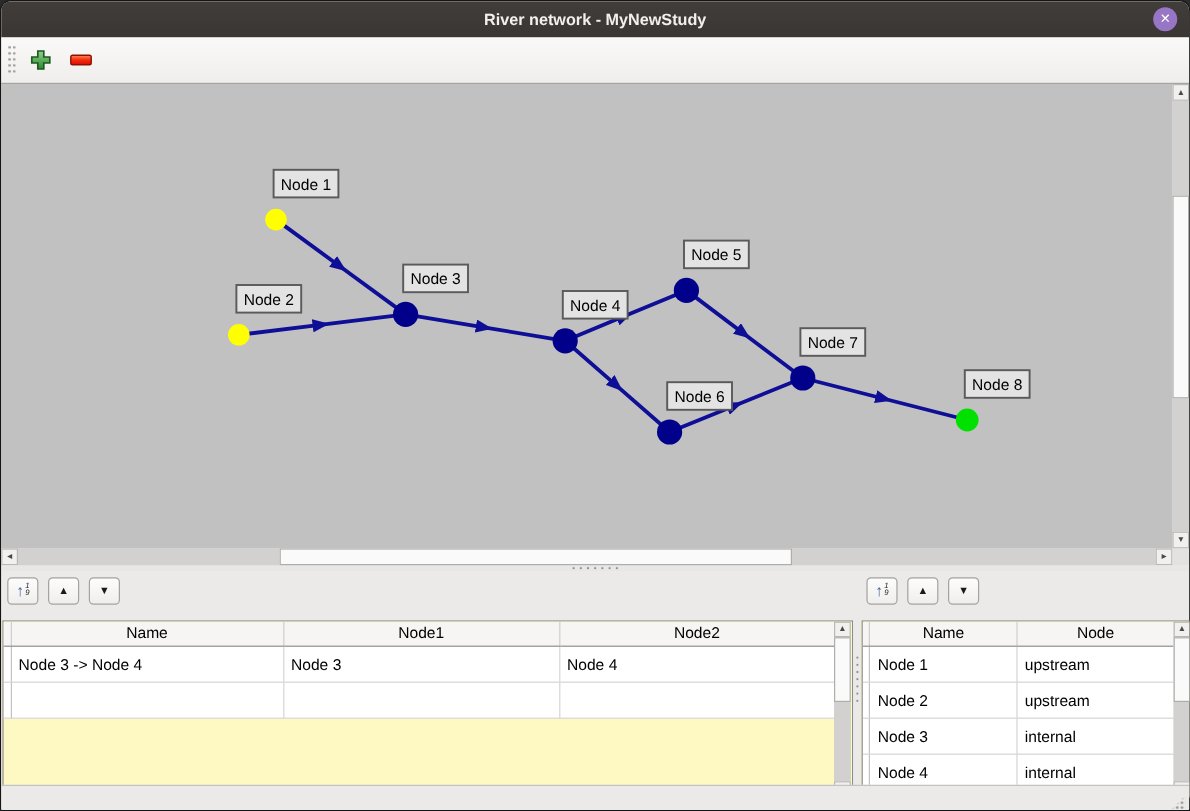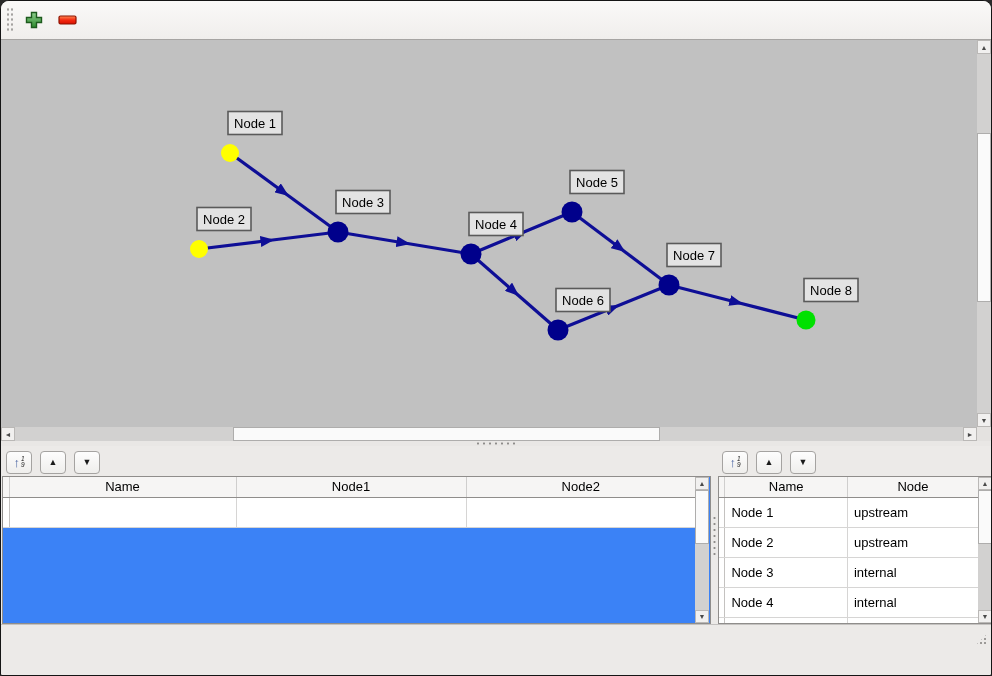--- a/index.html
+++ b/index.html
@@ -53,21 +53,21 @@
   .panel-right{flex:0 0 276px;width:276px;}
   .panel-toolbar{height:26px;flex:0 0 26px;display:flex;align-items:center;padding:3px 0 1px 5px;gap:8px;}
   .mini-btn{width:26px;height:23px;box-sizing:border-box;background:linear-gradient(#fdfdfd,#efeeec);
     border:1px solid #a5a3a1;border-radius:4px;display:flex;align-items:center;justify-content:center;cursor:pointer;}
   .tri{font-size:9px;color:#1a1a1a;line-height:1;}
   .sort-icon{display:flex;align-items:center;line-height:1;}
   .sort-arrow{color:#44609f;font-size:13px;font-weight:bold;}
   .sort-nums{display:flex;flex-direction:column;font-size:6.5px;color:#222;margin-left:1px;}
 
   .table-widget{display:flex;height:148px;flex:0 0 148px;box-sizing:border-box;
-    border:1px solid #8f8d8b;background:#3b82f6;margin-left:1px;overflow:hidden;}
+    border:1px solid #8f8d8b;background:#fef9c3;margin-left:1px;overflow:hidden;margin-top:11px;}
   table.data-table{border-collapse:collapse;table-layout:fixed;background:#fff;height:min-content;}
   table.data-table th{height:20px;box-sizing:border-box;font-weight:normal;font-size:13px;color:#000;
     background:#f6f5f4;border-bottom:1px solid #8f8d8b;border-right:1px solid #cfcecd;padding:0;text-align:center;}
   table.data-table th.strip{border-right:1px solid #cfcecd;}
   table.data-table td{height:30px;box-sizing:border-box;font-size:13px;color:#000;
     border-bottom:1px solid #d6d5d4;border-right:1px solid #d6d5d4;padding:0 0 0 6px;
     white-space:nowrap;overflow:hidden;}
   table.data-table td.strip{padding:0;border-right:1px solid #c4c2c0;}
   table.data-table th:last-child,table.data-table td:last-child{border-right:none;}
 
@@ -75,20 +75,26 @@
   .statusbar{flex:0 0 24px;height:24px;background:#eceae8;border-top:1px solid #c4c2c0;position:relative;}
   .grip-corner{position:absolute;right:3px;bottom:3px;width:13px;height:13px;
     background-image:radial-gradient(circle,#9c9a98 1px,transparent 1.2px);background-size:4px 4px;
     clip-path:polygon(100% 0,100% 100%,0 100%);}
 </style>
 </head>
 <body>
 
 <div class="window">
 
+  <div class="titlebar">
+    <span class="title">River network - MyNewStudy</span>
+    <div class="close-btn">
+      <span>✕</span>
+    </div>
+  </div>
 
   <div class="main-toolbar">
     <div class="grip-v"></div>
     <div class="tb-btn">
       <svg width="18" height="18" viewBox="0 0 18 18">
         <defs>
           <linearGradient id="gplus" x1="0" y1="0" x2="0" y2="1">
             <stop offset="0" stop-color="#8fd08f"></stop>
               <stop offset="1" stop-color="#2c8a2c"></stop>
           </linearGradient>
@@ -214,20 +220,26 @@
               <tr>
                 <th class="strip"></th>
                 <th>Name</th>
                 <th>Node1</th>
                 <th>Node2</th>
               </tr>
             </thead>
             <tbody>
               <tr>
                 <td class="strip"></td>
+                <td>Node 3 -&gt; Node 4</td>
+                <td>Node 3</td>
+                <td>Node 4</td>
+              </tr>
+              <tr>
+                <td class="strip"></td>
                 <td></td>
                 <td></td>
                 <td></td>
               </tr>
             </tbody>
         </table>
         <div class="sb-v" style="width:14px;flex:0 0 14px;">
           <div class="sb-btn" style="flex-basis:13px;height:13px;">
               <span>▲</span>
             </div>

